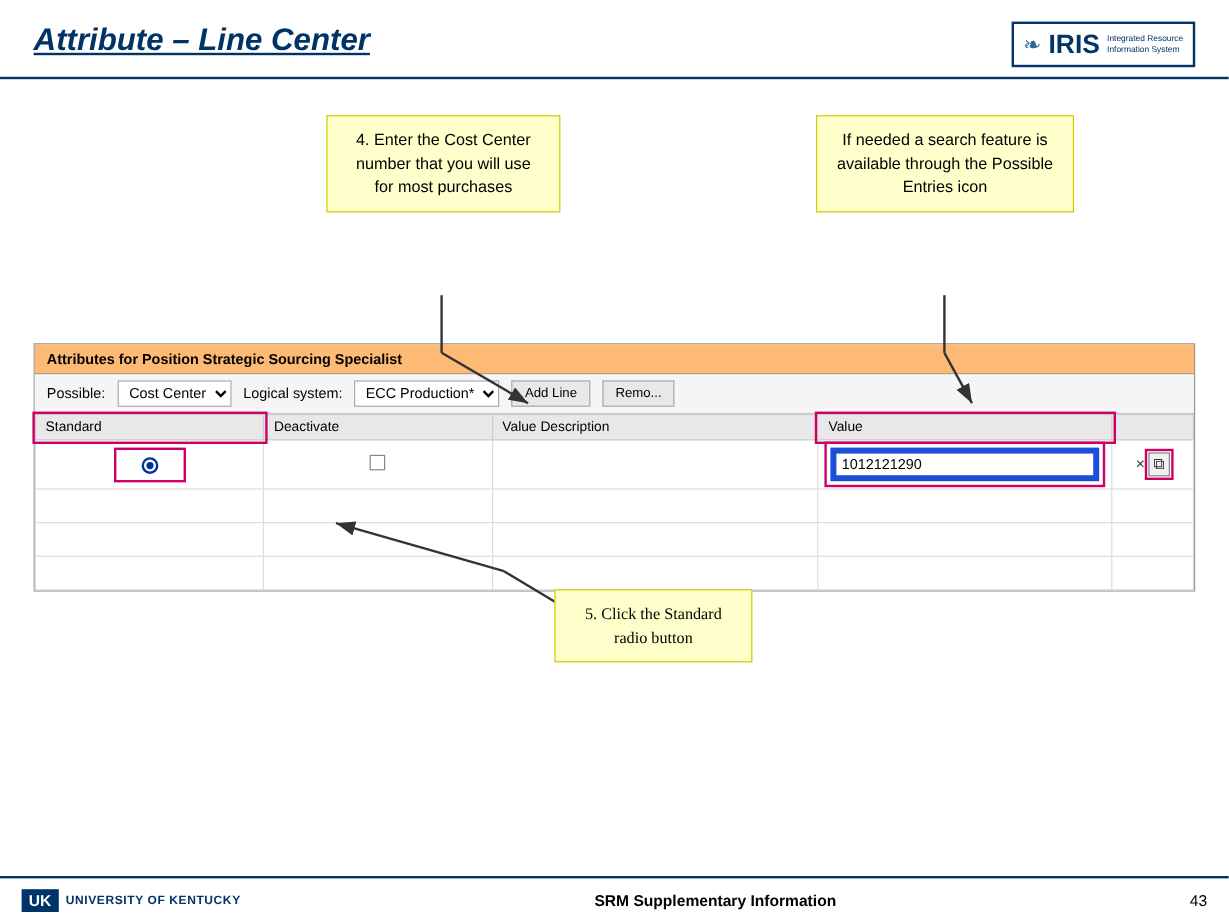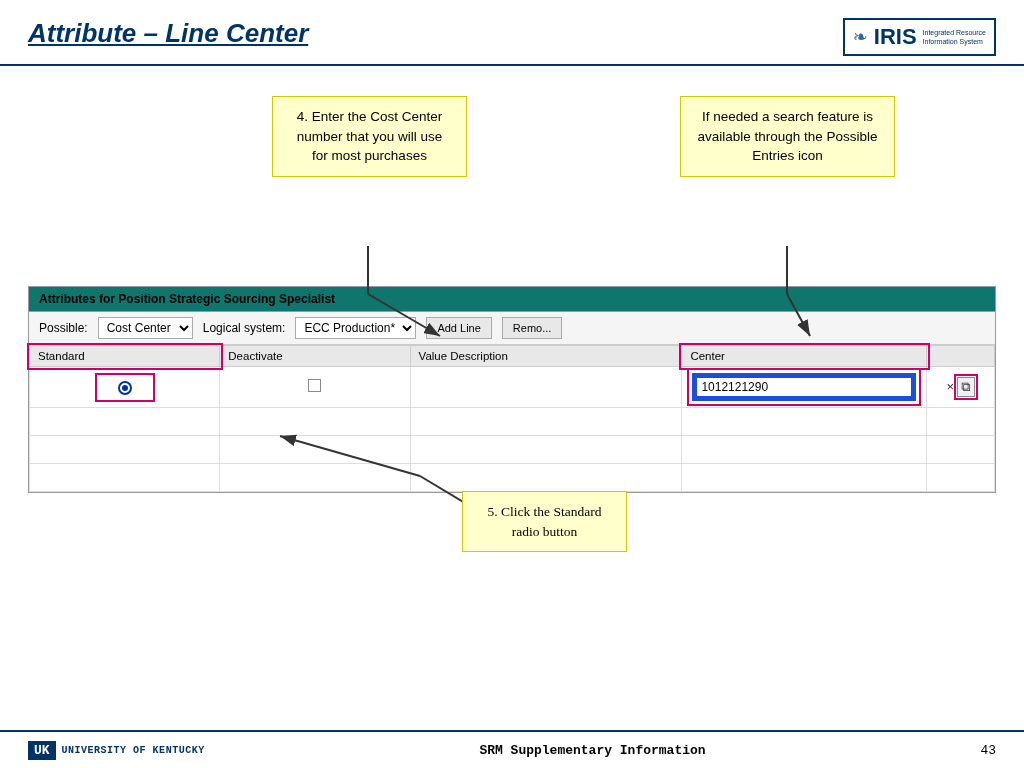--- a/index.html
+++ b/index.html
@@ -75,21 +75,21 @@
     .sap-panel {
       position: absolute;
       top: 220px;
       left: 28px;
       right: 28px;
       background: #fff;
       border: 1px solid #999;
       font-size: 12px;
     }
     .sap-title-bar {
-      background: #0f766e;
+      background: #fdba74;
       padding: 5px 10px;
       font-size: 12px;
       font-weight: bold;
       color: #000;
       border-bottom: 1px solid #999;
     }
     .sap-toolbar {
       background: #f5f5f5;
       padding: 5px 10px;
       display: flex;
@@ -100,20 +100,21 @@
     .sap-label {
       font-size: 12px;
       color: #000;
     }
     .sap-select {
       font-size: 12px;
       padding: 2px 4px;
       border: 1px solid #aaa;
       background: #fff;
       height: 22px;
+      text-align: right;
     }
     .sap-btn {
       font-size: 11px;
       padding: 2px 10px;
       background: #e8e8e8;
       border: 1px solid #aaa;
       cursor: pointer;
       height: 22px;
     }
     .sap-table {
@@ -224,22 +225,21 @@
     .footer {
       position: absolute;
       bottom: 0;
       left: 0;
       right: 0;
       height: 38px;
       border-top: 2px solid #003366;
       display: flex;
       align-items: center;
       justify-content: space-between;
-      padding: 0 28px;
-      font-family: Liberation Mono, monospace;
+      padding: 0 18px;
     }
     .footer-left {
       display: flex;
       align-items: center;
       gap: 6px;
     }
     .uk-box {
       background: #003366;
       color: #fff;
       font-size: 13px;
@@ -345,21 +345,21 @@
           <th class="standard-col highlight-standard">
             <span>Standard</span>
           </th>
           <th class="deactivate-col">
             <span>Deactivate</span>
           </th>
           <th class="value-desc-col">
             <span>Value Description</span>
           </th>
           <th class="value-col highlight-value">
-            <span>Center</span>
+            <span>Value</span>
           </th>
           <th class="action-col"></th>
         </tr>
       </thead>
       <tbody>
 
         <tr>
           <td class="standard-col">
             <div class="highlight-standard" style="display:inline-block; padding:4px 20px;">
               <div class="radio-selected">

